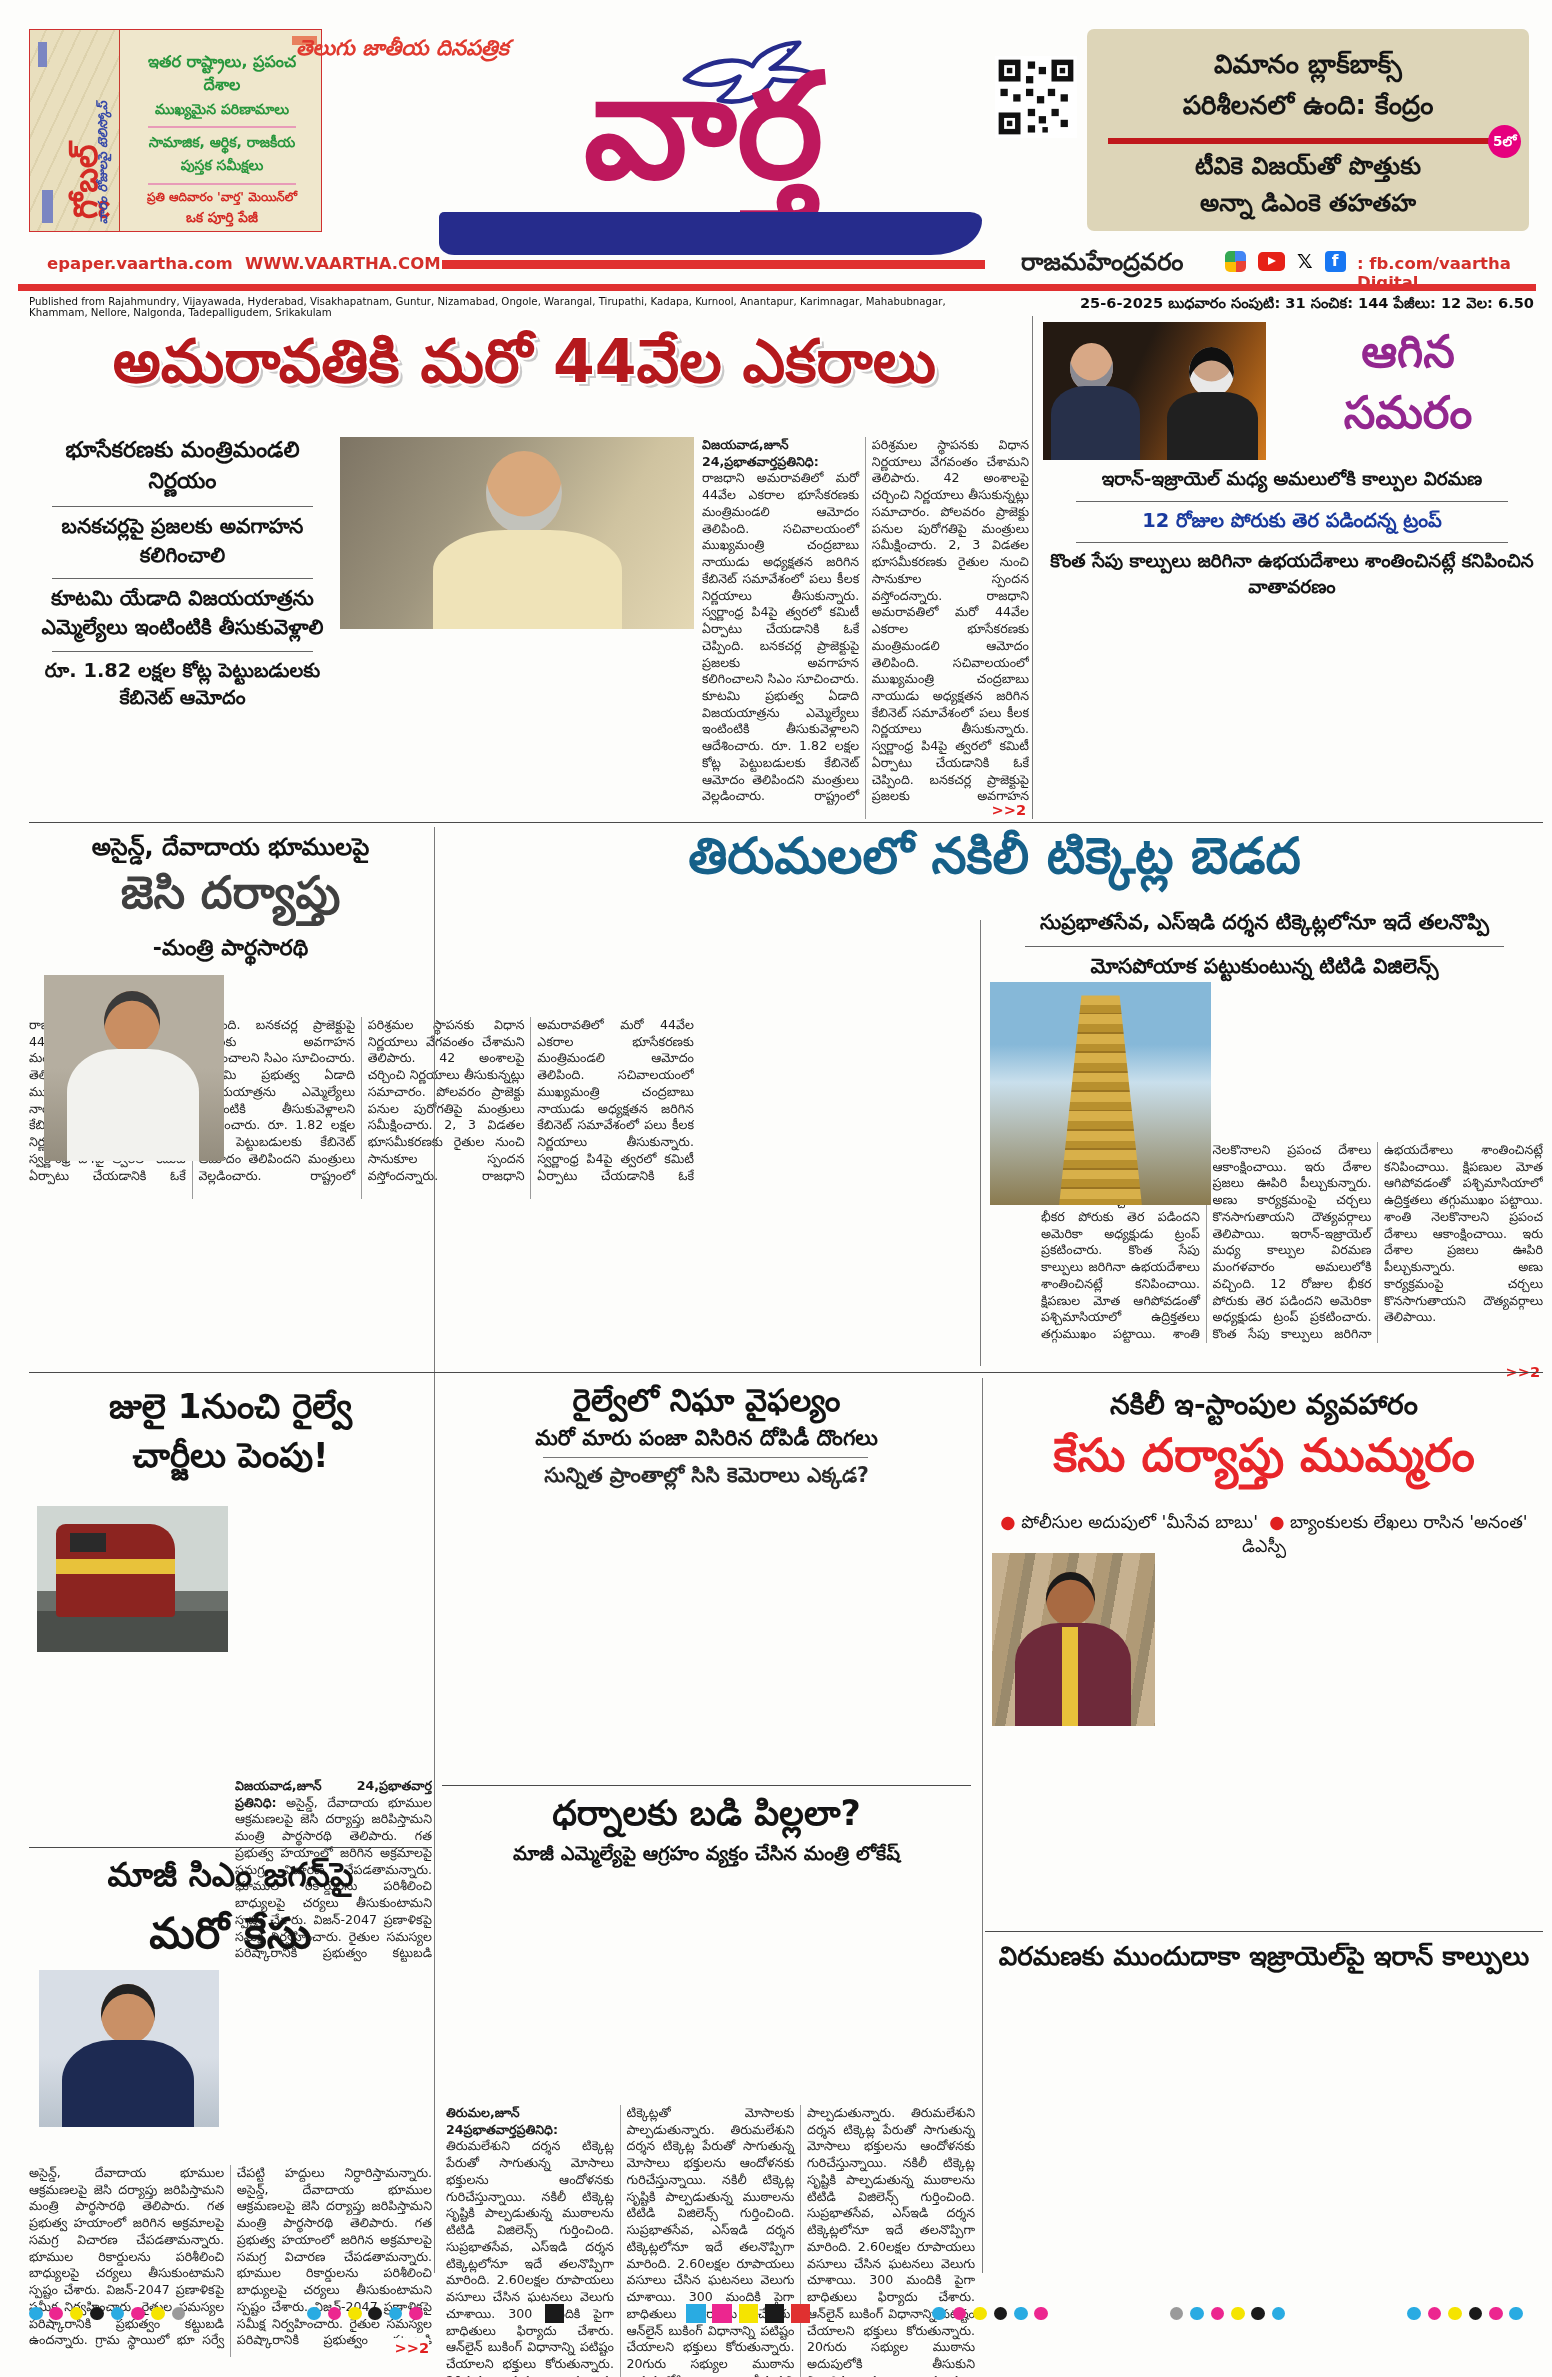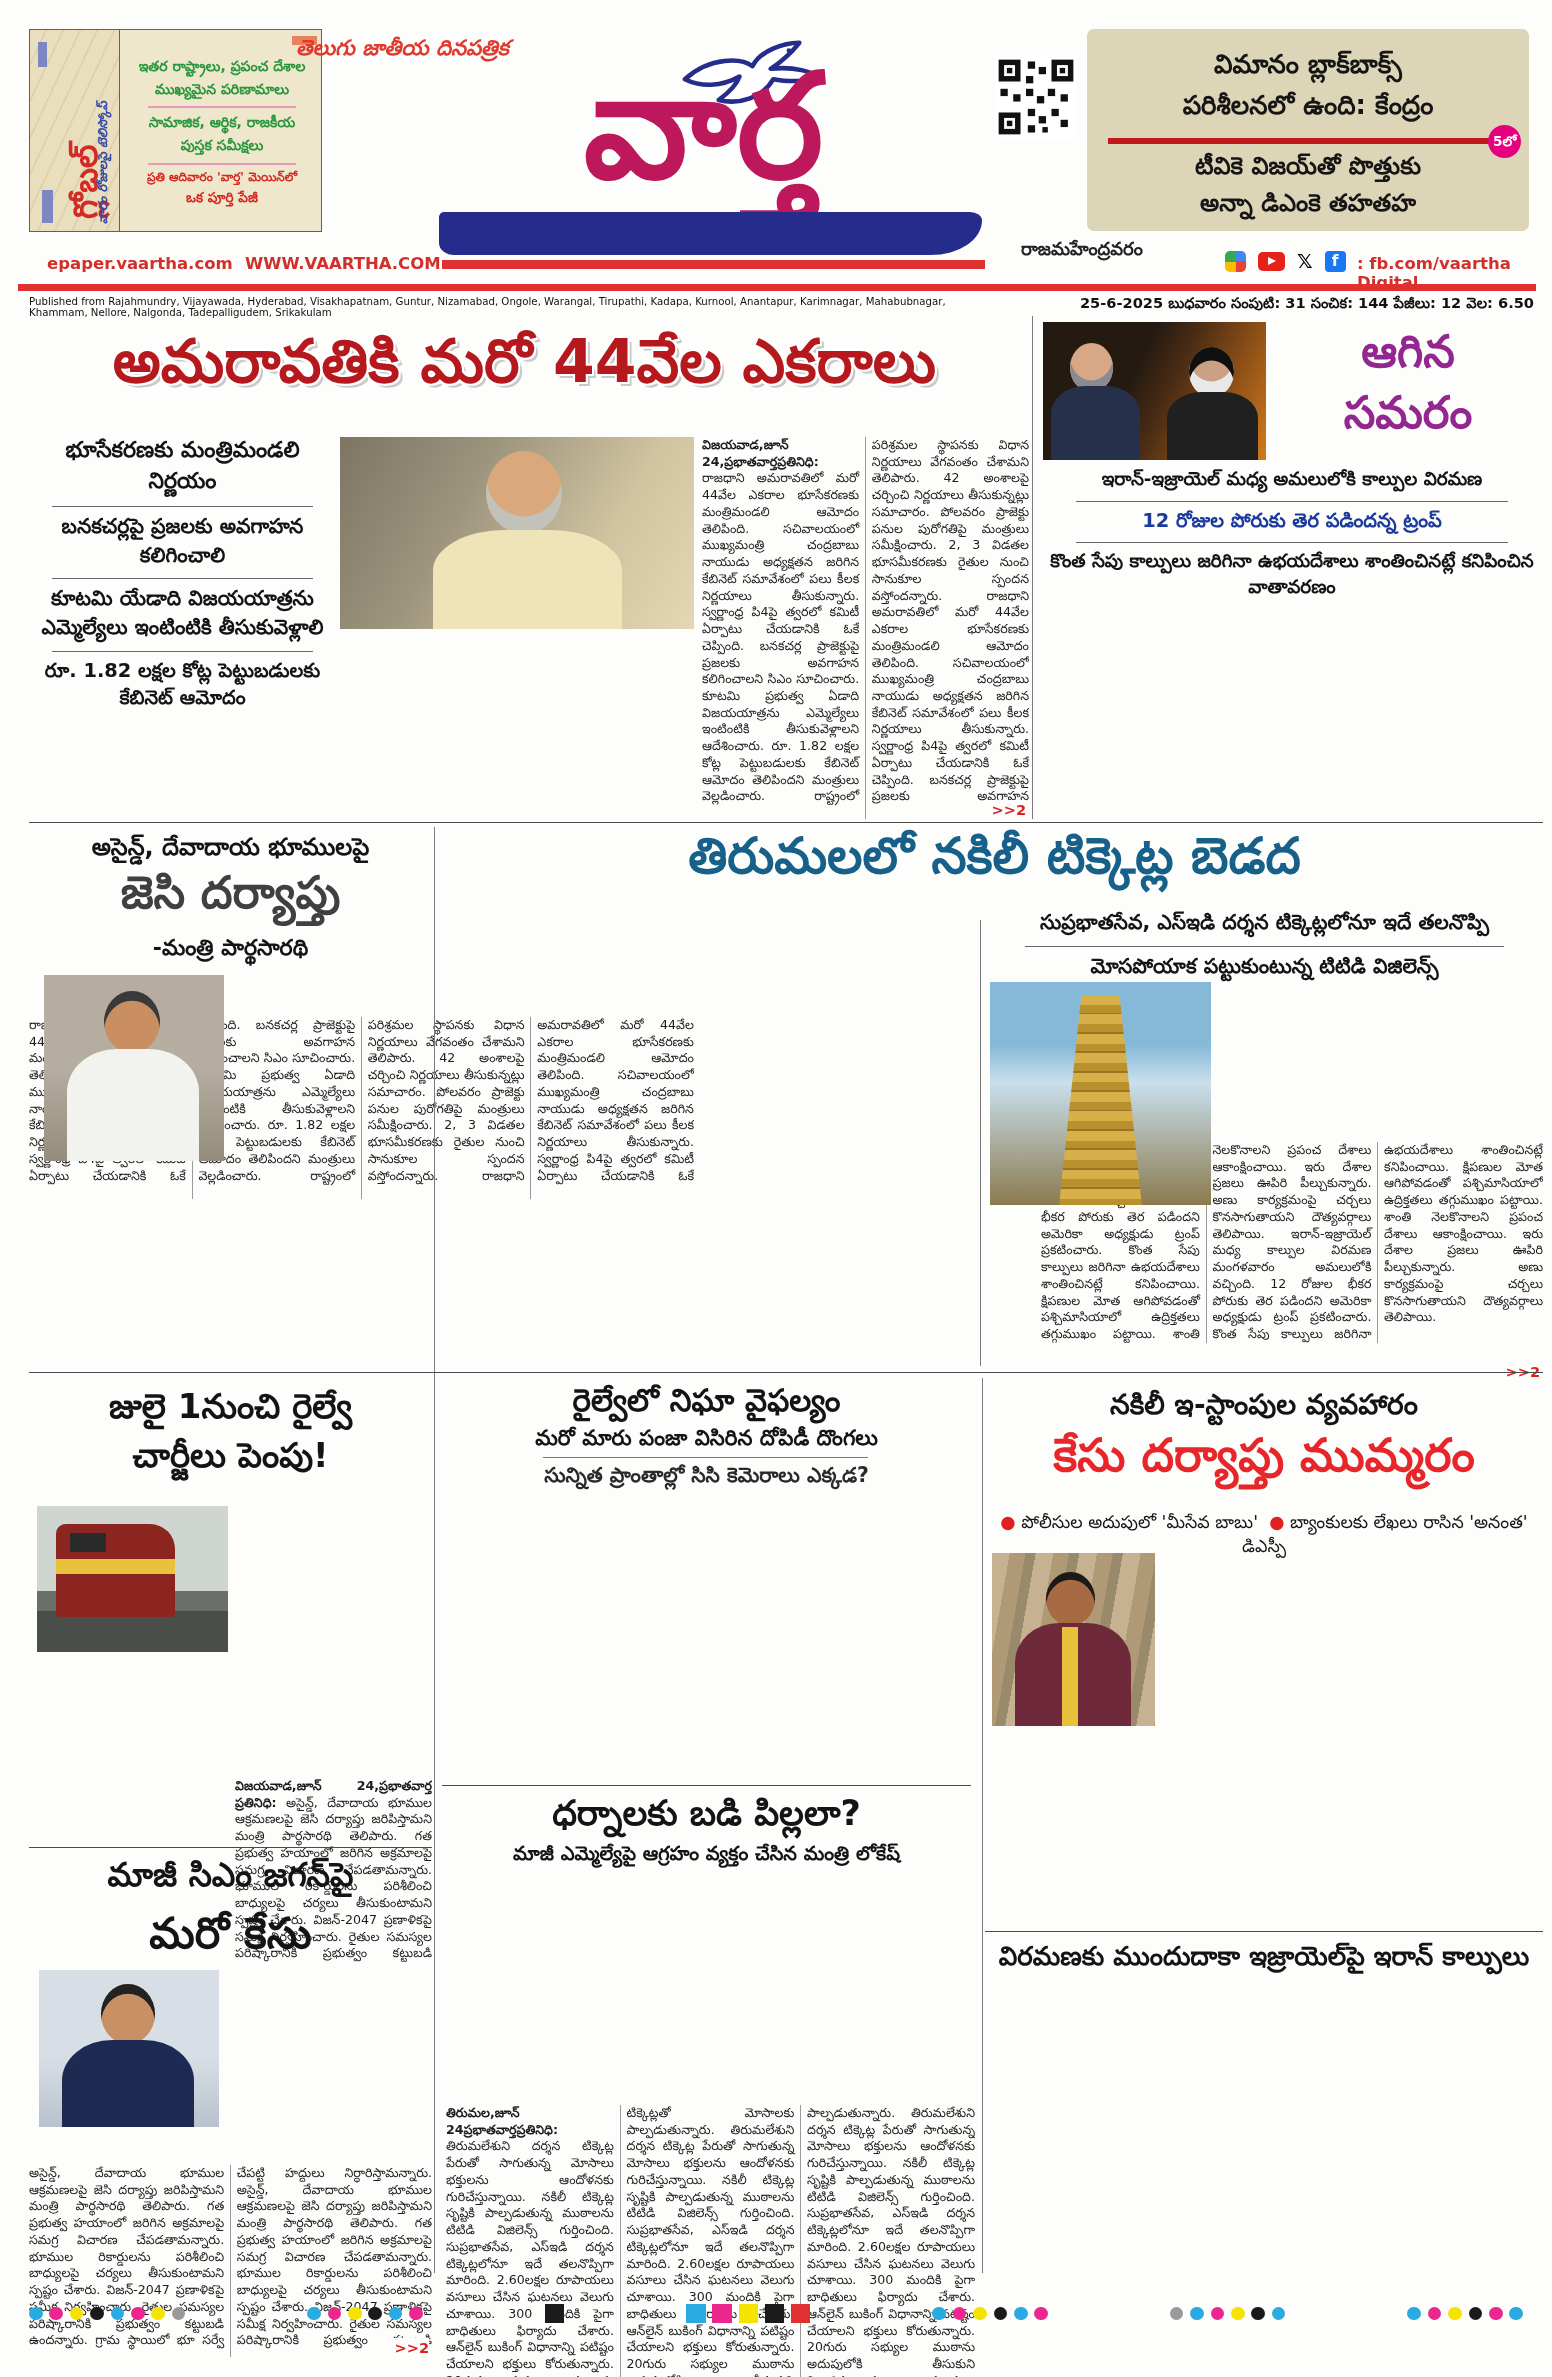--- a/index.html
+++ b/index.html
@@ -79,21 +79,21 @@
 
 <div class="abs promo" style="left:29px;top:29px;width:291px;height:201px;">
   <div class="promo-strip">
     <div class="abs" style="left:7.8px;top:11.6px;width:9.7px;height:25px;background:#7b86c2;"></div>
     <div class="abs" style="left:11.6px;bottom:7.8px;width:11.6px;height:33px;background:#7b86c2;"></div>
     <div class="abs vtxt" style="left:33px;top:13.6px;height:175px;font-size:33px;color:#d42a24;">గ్లోబల్</div>
     <div class="abs vtxt" style="left:64px;top:29px;height:165px;font-size:12.6px;color:#3548a8;font-style:italic;">వారం రోజులపై టెలిస్కోప్</div>
   </div>
   <div class="abs" style="left:93px;top:0;right:0;bottom:0;padding:9.7px 3.9px;">
     <div class="abs" style="right:3.9px;top:5.8px;width:25px;height:9.7px;background:#e8815e;"></div>
-    <div class="ctr greenline" style="font-size:14px;margin-top:18px;">ఇతర రాష్ట్రాలు, ప్రపంచ దేశాల</div>
+    <div class="ctr greenline" style="font-size:16px;margin-top:12px;">ఇతర రాష్ట్రాలు, ప్రపంచ దేశాల</div>
     <div class="ctr greenline" style="font-size:14px;margin-top:2.9px;">ముఖ్యమైన పరిణామాలు</div>
     <div class="pinkdiv"></div>
     <div class="ctr greenline" style="font-size:14px;">సామాజిక, ఆర్థిక, రాజకీయ</div>
     <div class="ctr greenline" style="font-size:14px;margin-top:2.9px;">పుస్తక సమీక్షలు</div>
     <div class="pinkdiv"></div>
     <div class="ctr bold" style="font-size:12px;color:#d42a24;">ప్రతి ఆదివారం 'వార్త' మెయిన్‌లో</div>
     <div class="ctr bold" style="font-size:13.6px;color:#d42a24;margin-top:1.9px;">ఒక పూర్తి పేజీ</div>
   </div>
 </div>
 
@@ -147,21 +147,21 @@
   <div class="ctr line" style="font-size:26px;margin-top:3.9px;">పరిశీలనలో ఉంది: కేంద్రం</div>
   <div style="position:relative;height:5.8px;background:#c0181c;margin:11.6px 21.3px 1.9px 21.3px;">
     <span class="badge5" style="position:absolute;right:-13.6px;top:-13.6px;">5లో</span>
   </div>
   <div class="ctr line" style="font-size:24px;margin-top:7.8px;">టీవికె విజయ్‌తో పొత్తుకు</div>
   <div class="ctr line" style="font-size:24px;margin-top:2.9px;">అన్నా డిఎంకె తహతహ</div>
 </div>
 
 <a class="abs bold red" style="left:47px;top:254px;font-size:16.5px;text-decoration:none;">epaper.vaartha.com</a>
 <a class="abs bold red" style="left:245px;top:254px;font-size:16.5px;text-decoration:none;">WWW.VAARTHA.COM</a>
-<div class="abs bold" style="left:1021px;top:238px;font-size:18px;color:#222;">రాజమహేంద్రవరం</div>
+<div class="abs bold" style="left:1021px;top:248px;font-size:24px;color:#222;">రాజమహేంద్రవరం</div>
 <div class="abs" style="left:1225px;top:250px;">
   <span class="icon ic-gn"></span>
   <span class="icon ic-yt" style="margin-left:6.8px;"></span>
   <span class="icon ic-x" style="margin-left:6.8px;">𝕏</span>
   <span class="icon ic-fb" style="margin-left:6.8px;">f</span>
 </div>
 <a class="abs bold red" style="left:1357px;top:254px;font-size:16.5px;text-decoration:none;">: fb.com/vaartha Digital</a>
 
 <div class="abs redbar" style="left:17.5px;top:284px;width:1518px;height:6.8px;"></div>
 <div class="abs" style="left:29px;top:296px;width:970px;font-size:10.2px;color:#111;">Published from Rajahmundry, Vijayawada, Hyderabad, Visakhapatnam,  Guntur, Nizamabad, Ongole, Warangal, Tirupathi, Kadapa, Kurnool, Anantapur,  Karimnagar, Mahabubnagar, Khammam, Nellore, Nalgonda, Tadepalligudem, Srikakulam</div>

